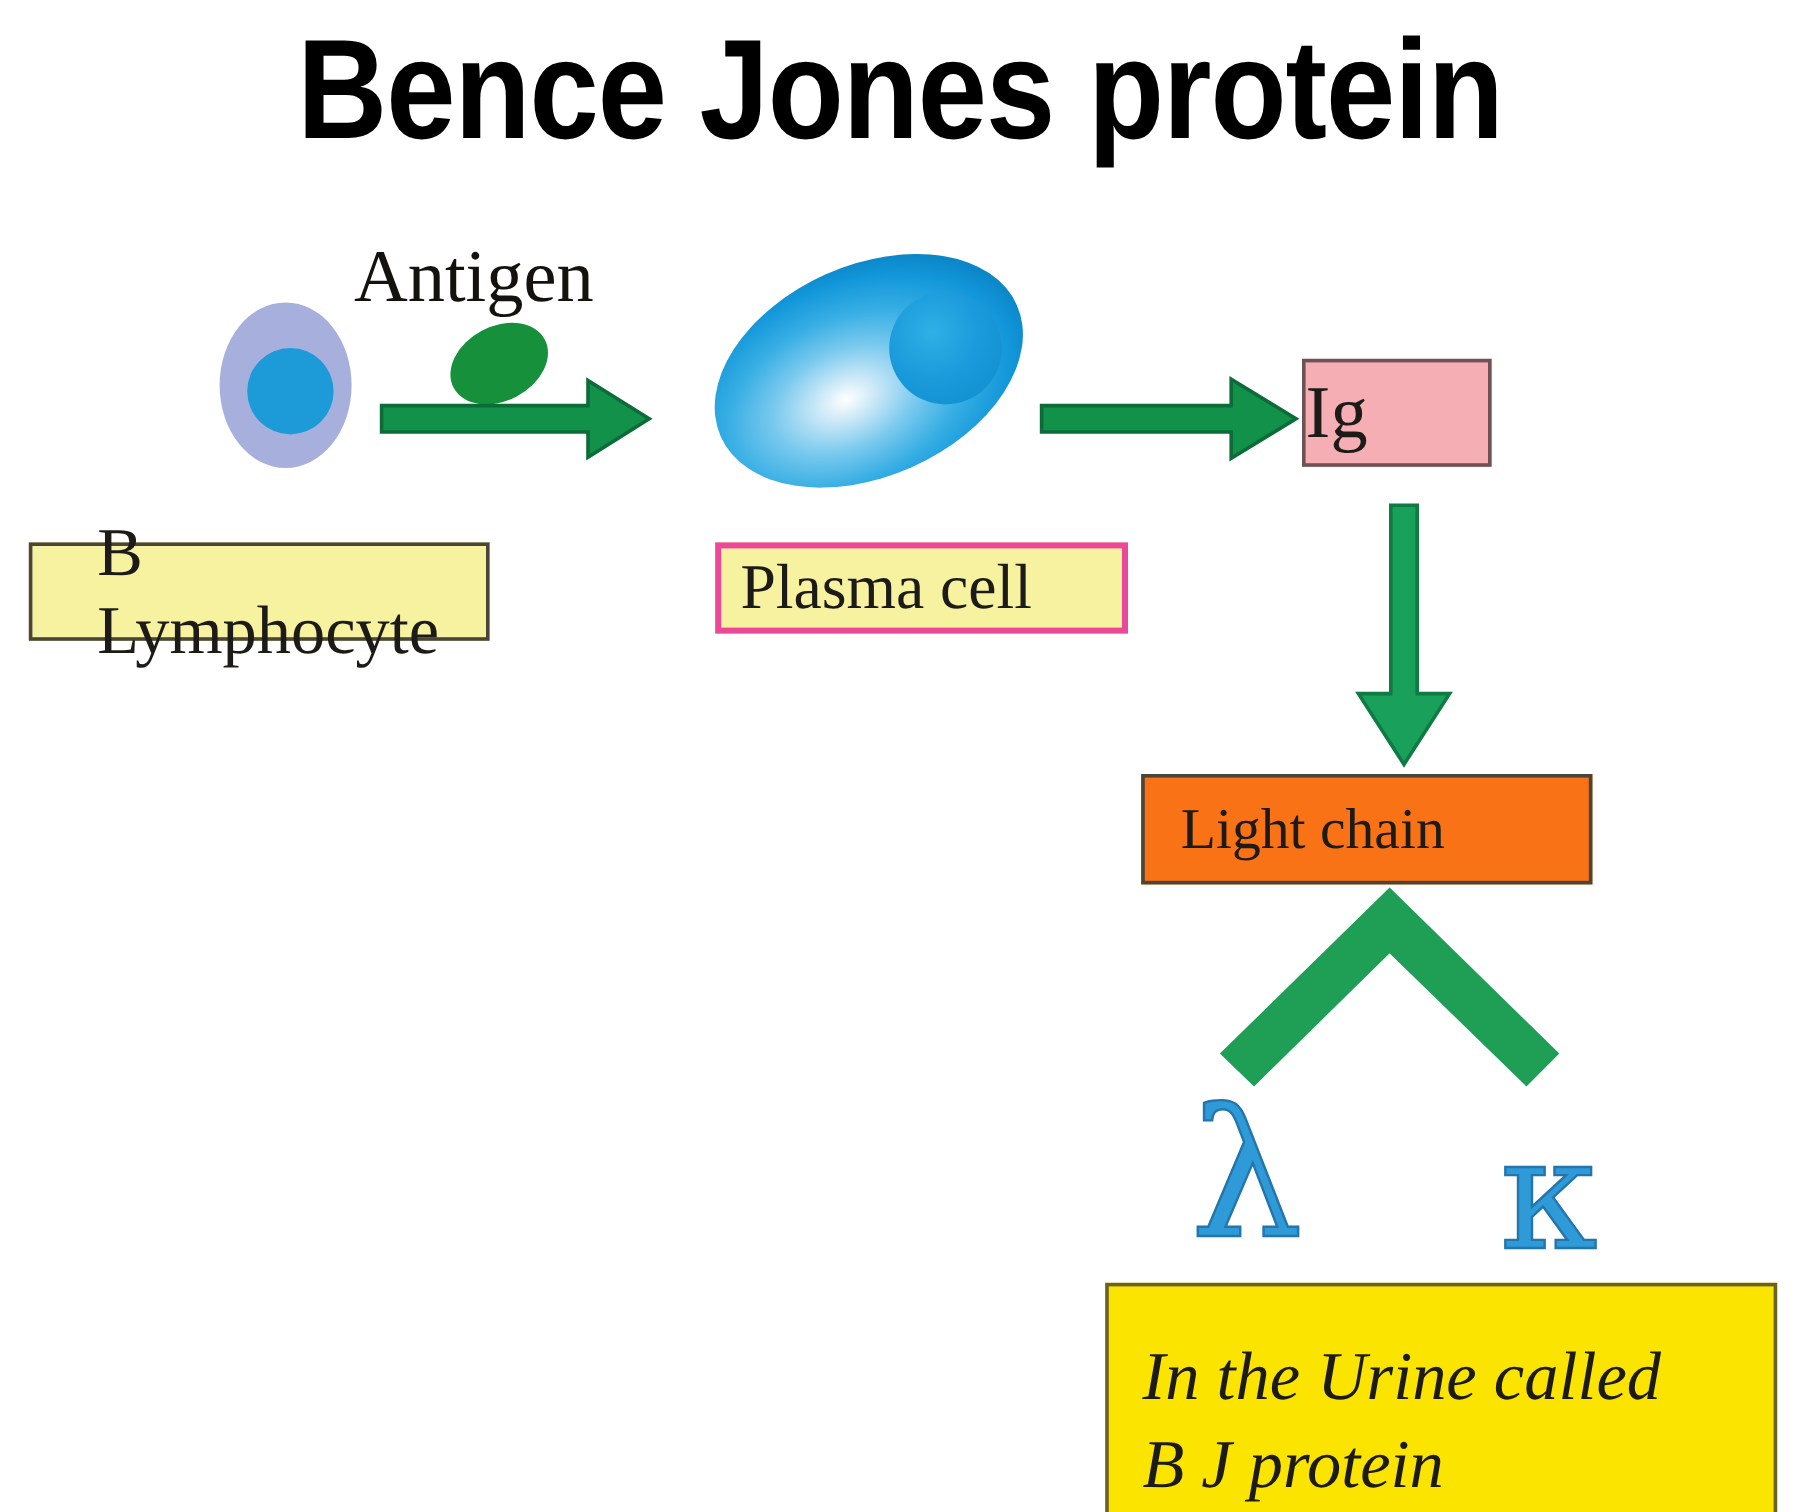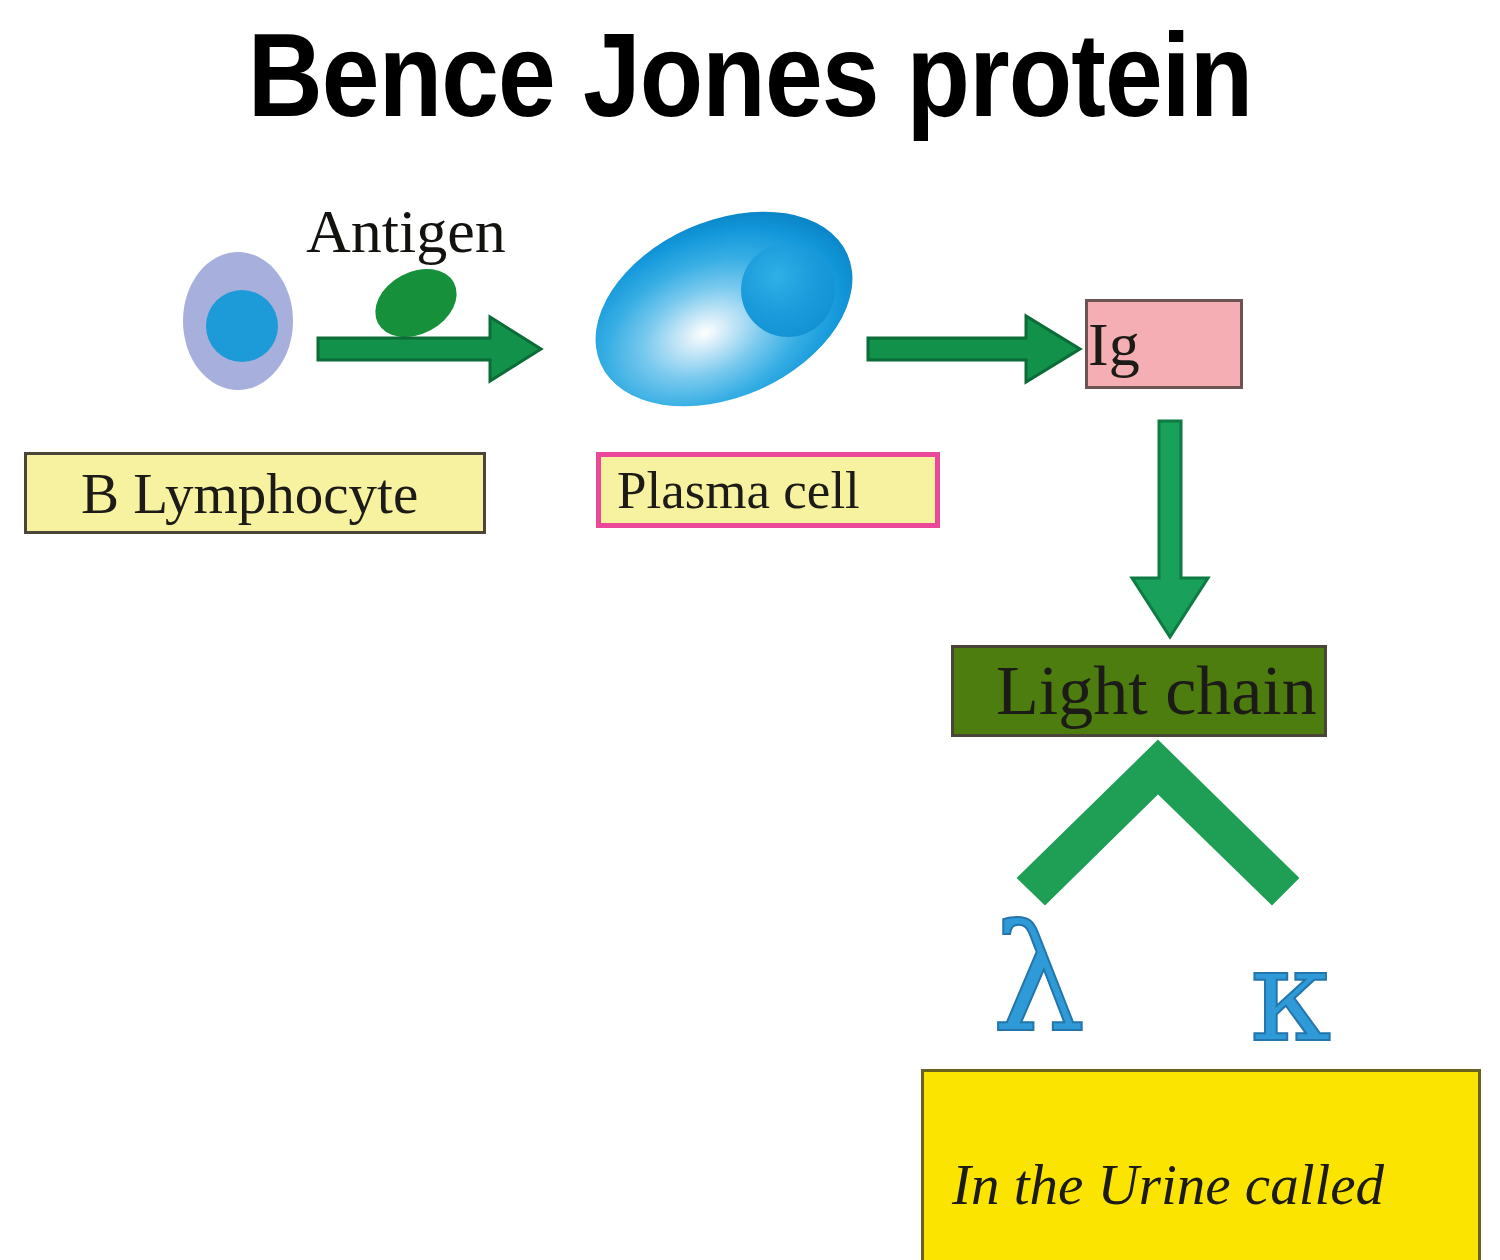--- a/index.html
+++ b/index.html
@@ -41,21 +41,21 @@
     display: flex;
     align-items: center;
     justify-content: flex-start;
     color: #1c1b18;
     white-space: pre-line;
   }
 
   #box-blymphocyte {
     left: 24px;
     top: 452px;
-    width: 462px;
+    width: 384px;
     height: 82px;
     background: #f7f2a0;
     border: 3px solid #4a4536;
     font-size: 57px;
     padding-left: 54px;
   }
 
   #box-plasmacell {
     left: 596px;
     top: 452px;
@@ -75,24 +75,24 @@
     background: #f5aeb3;
     border: 3px solid #6e5355;
     font-size: 62px;
   }
 
   #box-lightchain {
     left: 951px;
     top: 645px;
     width: 376px;
     height: 92px;
-    background: #4d7c0f;
+    background: #f97316;
     border: 3px solid #4a4536;
-    font-size: 70px;
-    padding-left: 42px;
+    font-size: 48px;
+    padding-left: 30px;
   }
 
   #box-urine {
     left: 921px;
     top: 1069px;
     width: 560px;
     height: 220px;
     background: #fbe500;
     border: 3px solid #6b6222;
     font-size: 57px;
@@ -102,21 +102,21 @@
     padding-top: 12px;
     flex-direction: column;
     justify-content: center;
     font-style: italic;
   }
   #box-urine .line { display: block; }
 
   
   #antigen-label {
     position: absolute;
-    left: 306px;
+    left: 295px;
     top: 196px;
     font-size: 62px;
     color: #14120f;
     white-space: nowrap;
   }
 
   
   #b-lymphocyte {
     position: absolute;
     left: 183px;
@@ -238,15 +238,16 @@
   <div class="greek" id="lambda-symbol">λ</div>
   <div class="greek" id="kappa-symbol">κ</div>
 
   <div class="labelbox" id="box-blymphocyte">B Lymphocyte</div>
   <div class="labelbox" id="box-plasmacell">Plasma cell</div>
   <div class="labelbox" id="box-ig">Ig</div>
   <div class="labelbox" id="box-lightchain">Light chain</div>
 
   <div class="labelbox" id="box-urine">
     <span class="line">In the Urine called</span>
+    <span class="line">B J protein</span>
   </div>
 
 </div>
 
 </body></html>

